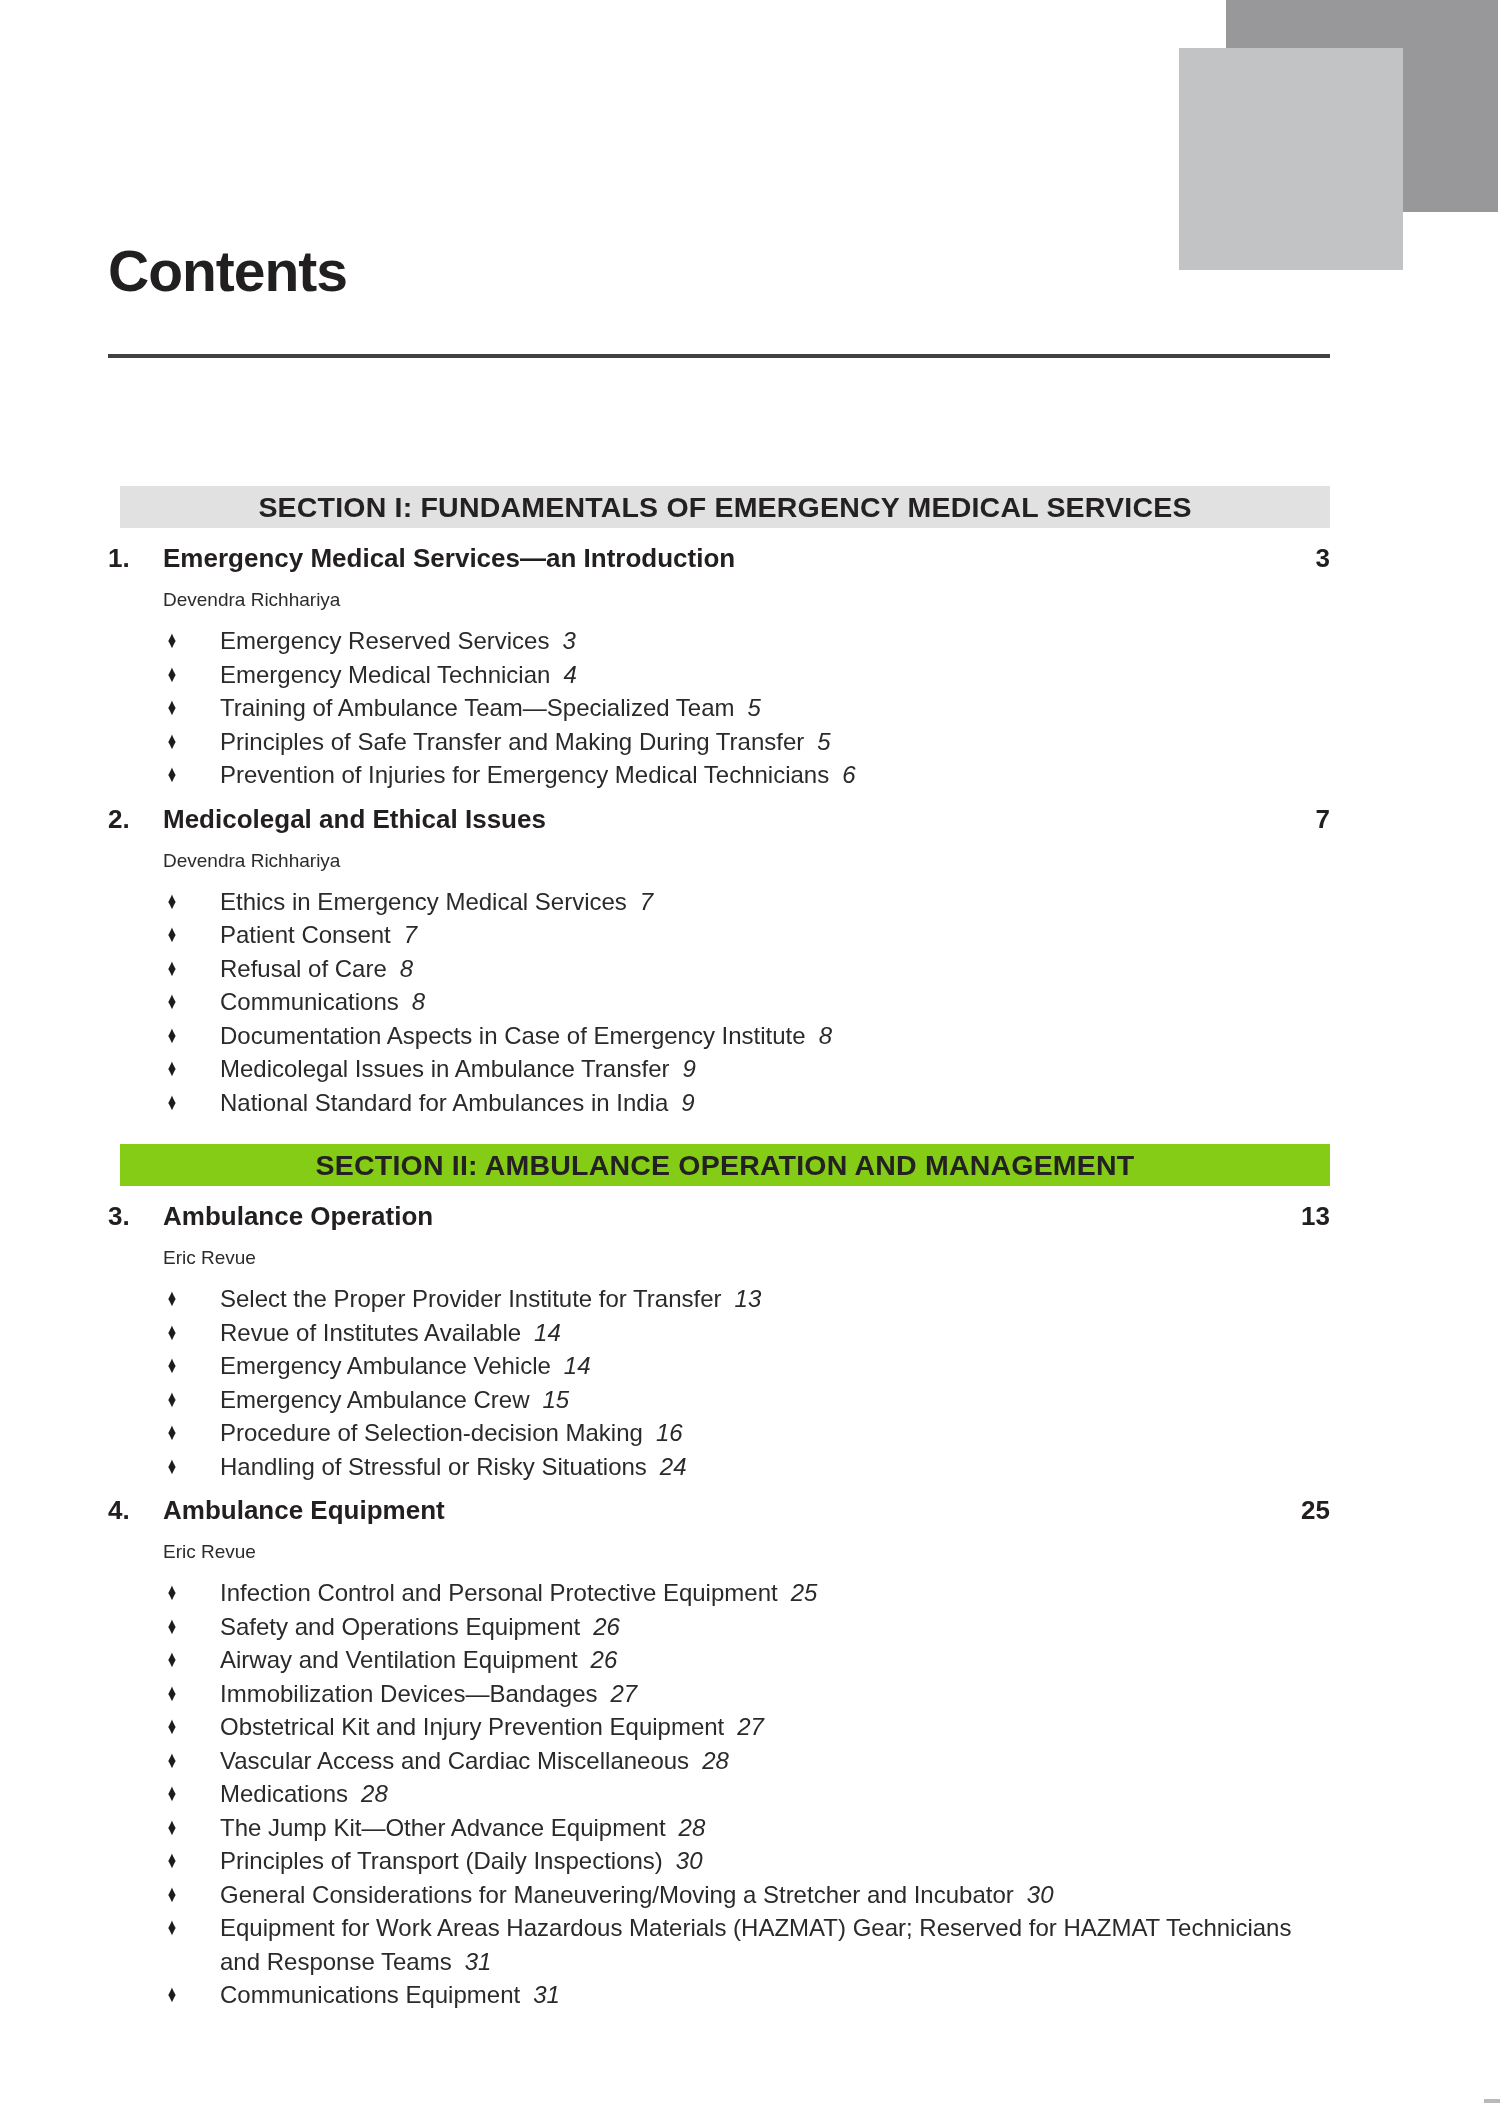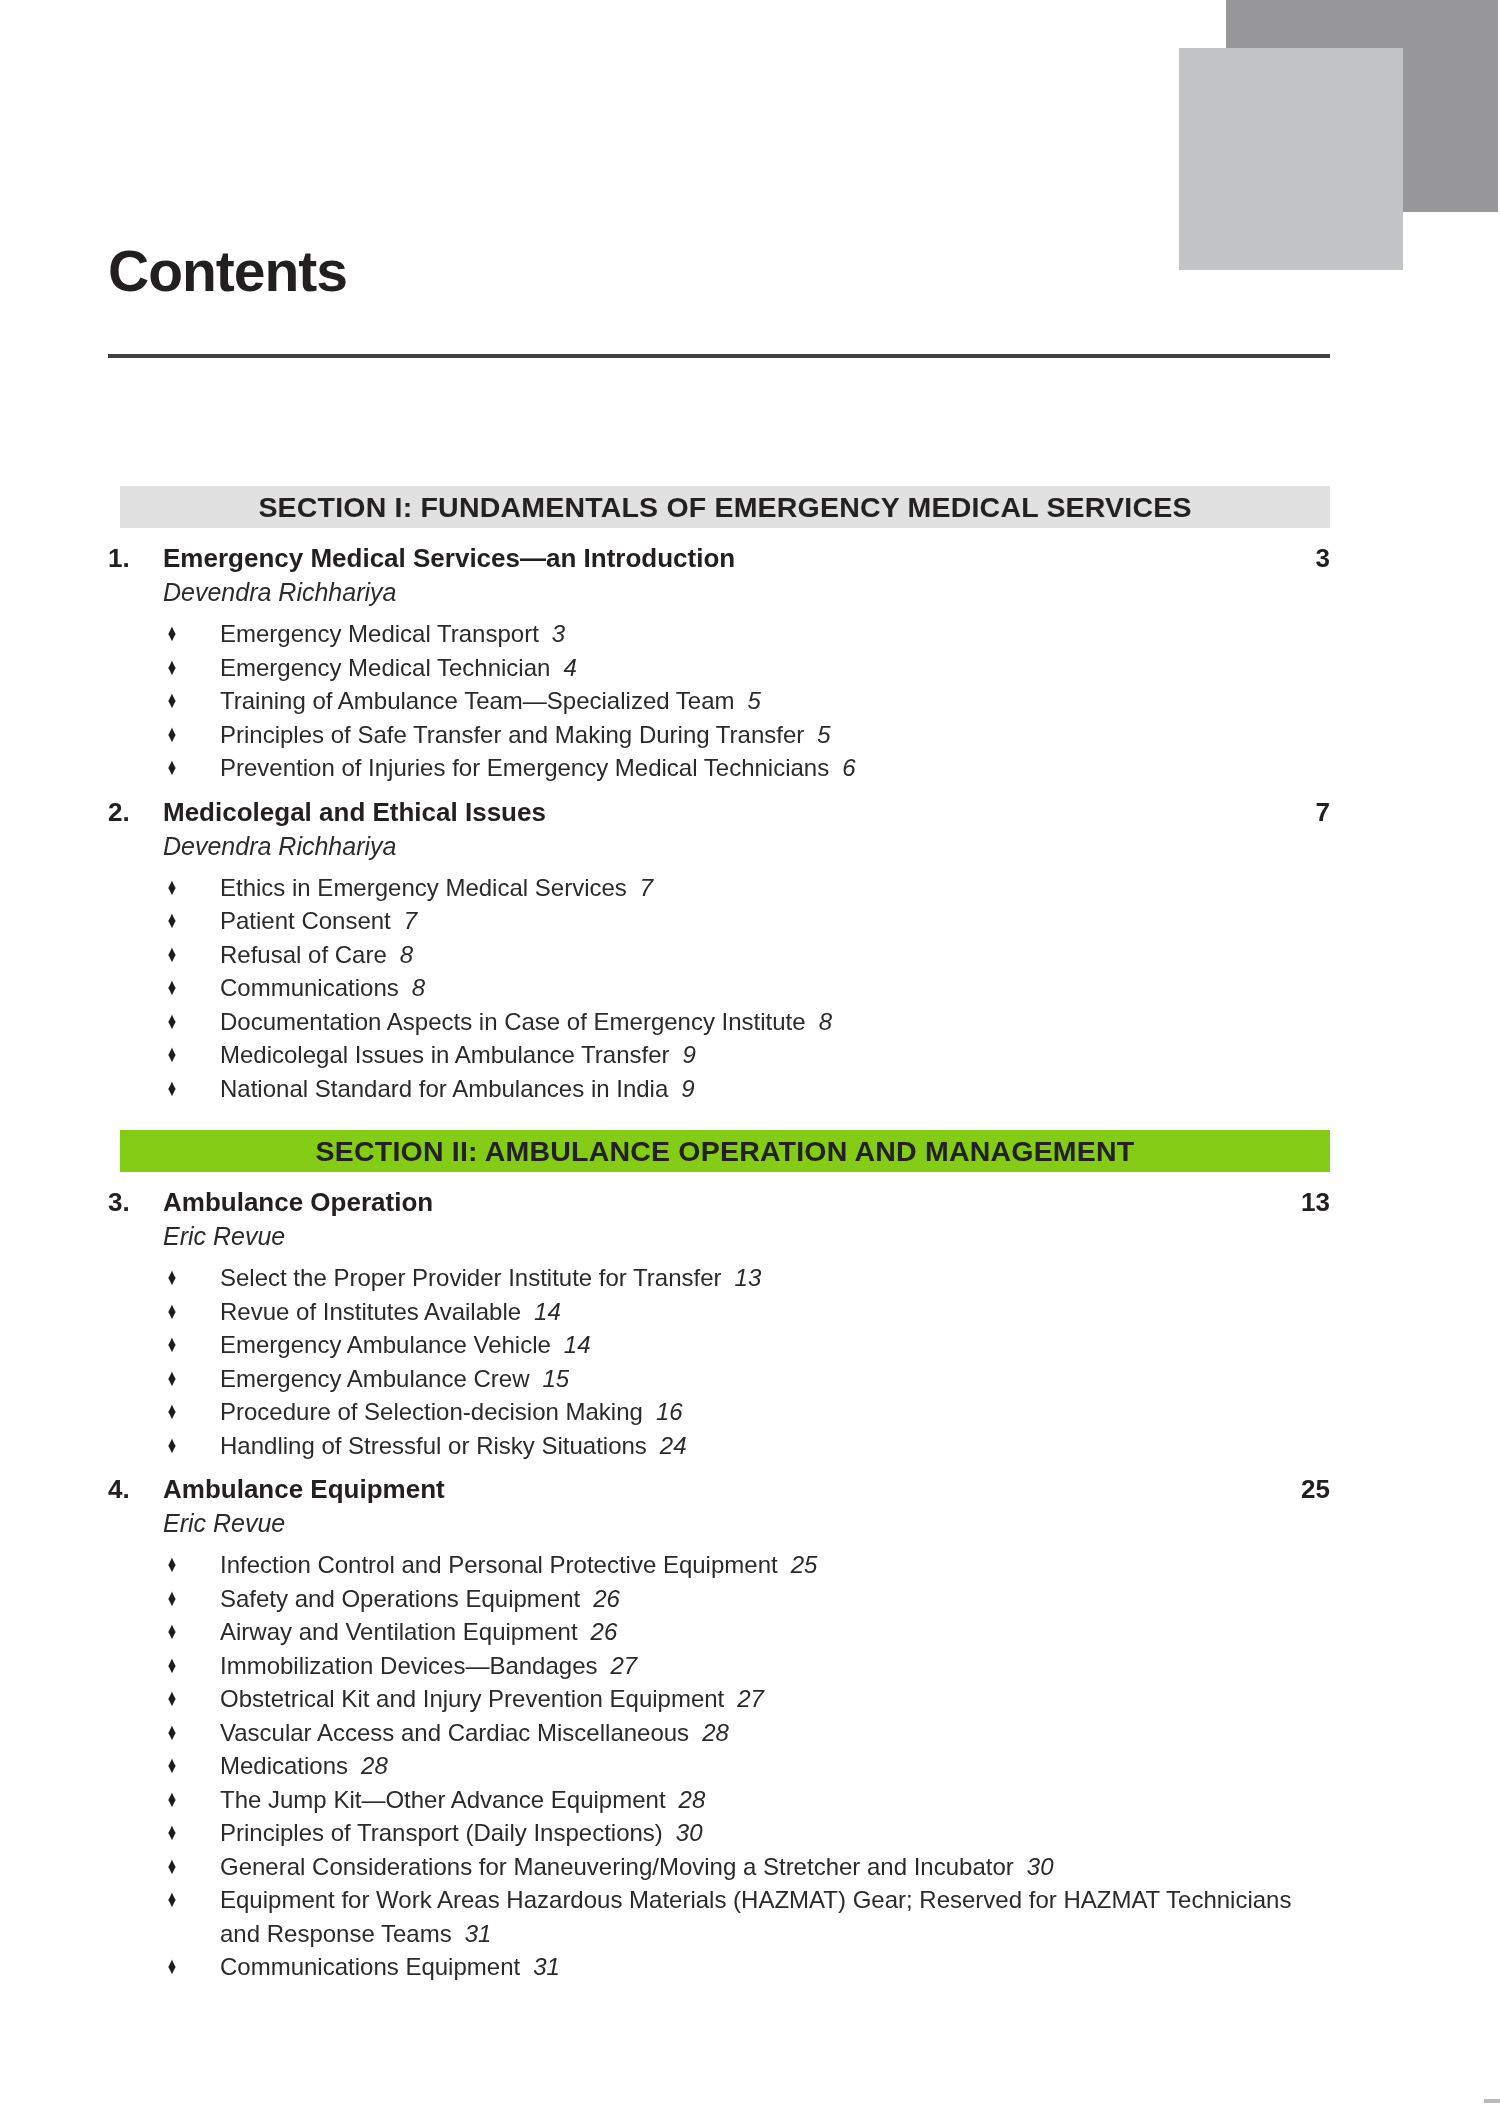--- a/index.html
+++ b/index.html
@@ -51,23 +51,23 @@
   .chapter { margin-top: 10px; }
   .secbar + .chapter { margin-top: 13px; }
   .ch-head {
     display: flex; align-items: baseline;
     font-size: 26px; line-height: 35px; font-weight: 700; color: #231f20;
   }
   .ch-num   { width: 55px; flex: 0 0 55px; }
   .ch-title { flex: 1 1 auto; padding-right: 20px; }
   .ch-page  { flex: 0 0 auto; text-align: right; }
   .ch-author {
-    margin: 0 0 0 55px;
-    font-size: 25px; line-height: 33px;
-    font-style: italic; font-weight: 400; color: #2b2b2b;
+    margin: 7px 0 0 55px;
+    font-size: 19px; line-height: 33px;
+    font-weight: 400; color: #2b2b2b;
   }
   ul.topics {
     list-style: none;
     margin: 8px 0 0 0; padding: 0;
   }
   ul.topics li {
     position: relative;
     padding-left: 112px;
     font-size: 24px; line-height: 33.5px; color: #2a2a2a;
   }
@@ -102,21 +102,21 @@
     <div class="secbar first" style="background: rgb(225, 225, 225);">SECTION I: FUNDAMENTALS OF EMERGENCY MEDICAL SERVICES</div>
 
     <div class="chapter">
       <div class="ch-head">
         <span class="ch-num">1.</span>
         <span class="ch-title">Emergency Medical Services—an Introduction</span>
         <span class="ch-page">3</span>
       </div>
       <div class="ch-author">Devendra Richhariya</div>
       <ul class="topics">
-        <li><span class="dm">♦</span><span class="tt">Emergency Medical Transport</span><span class="tp">3</span></li>
+        <li><span class="dm">♦</span><span class="tt">Emergency Reserved Services</span><span class="tp">3</span></li>
         <li><span class="dm">♦</span><span class="tt">Emergency Medical Technician</span><span class="tp">4</span></li>
         <li><span class="dm">♦</span><span class="tt">Training of Ambulance Team—Specialized Team</span><span class="tp">5</span></li>
         <li><span class="dm">♦</span><span class="tt">Principles of Safe Transfer and Making During Transfer</span><span class="tp">5</span></li>
         <li><span class="dm">♦</span><span class="tt">Prevention of Injuries for Emergency Medical Technicians</span><span class="tp">6</span></li>
       </ul>
     </div>
 
     <div class="chapter">
       <div class="ch-head">
         <span class="ch-num">2.</span>

